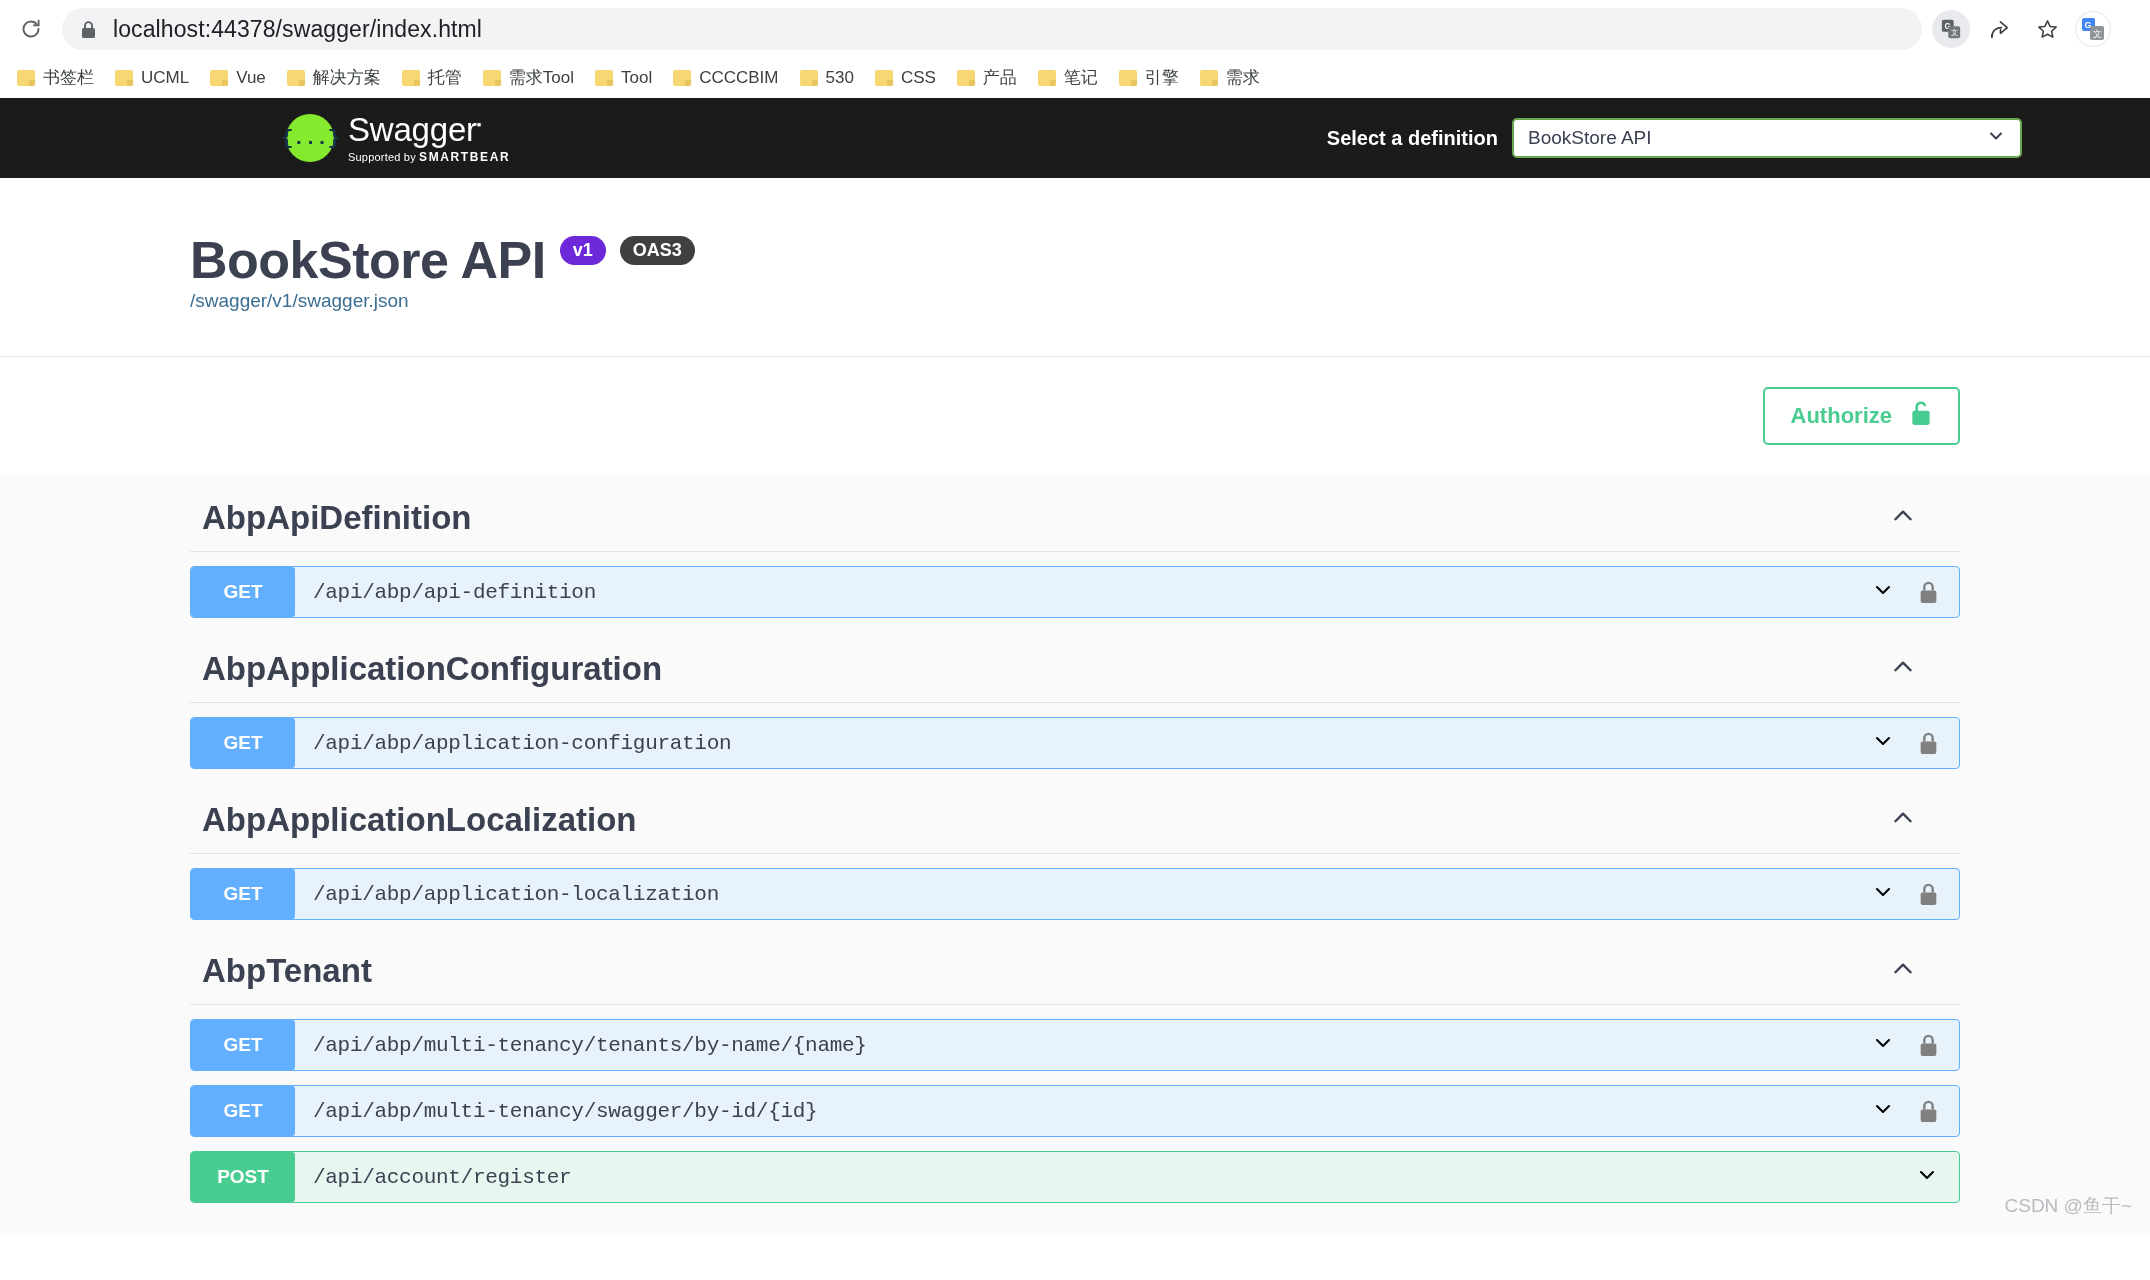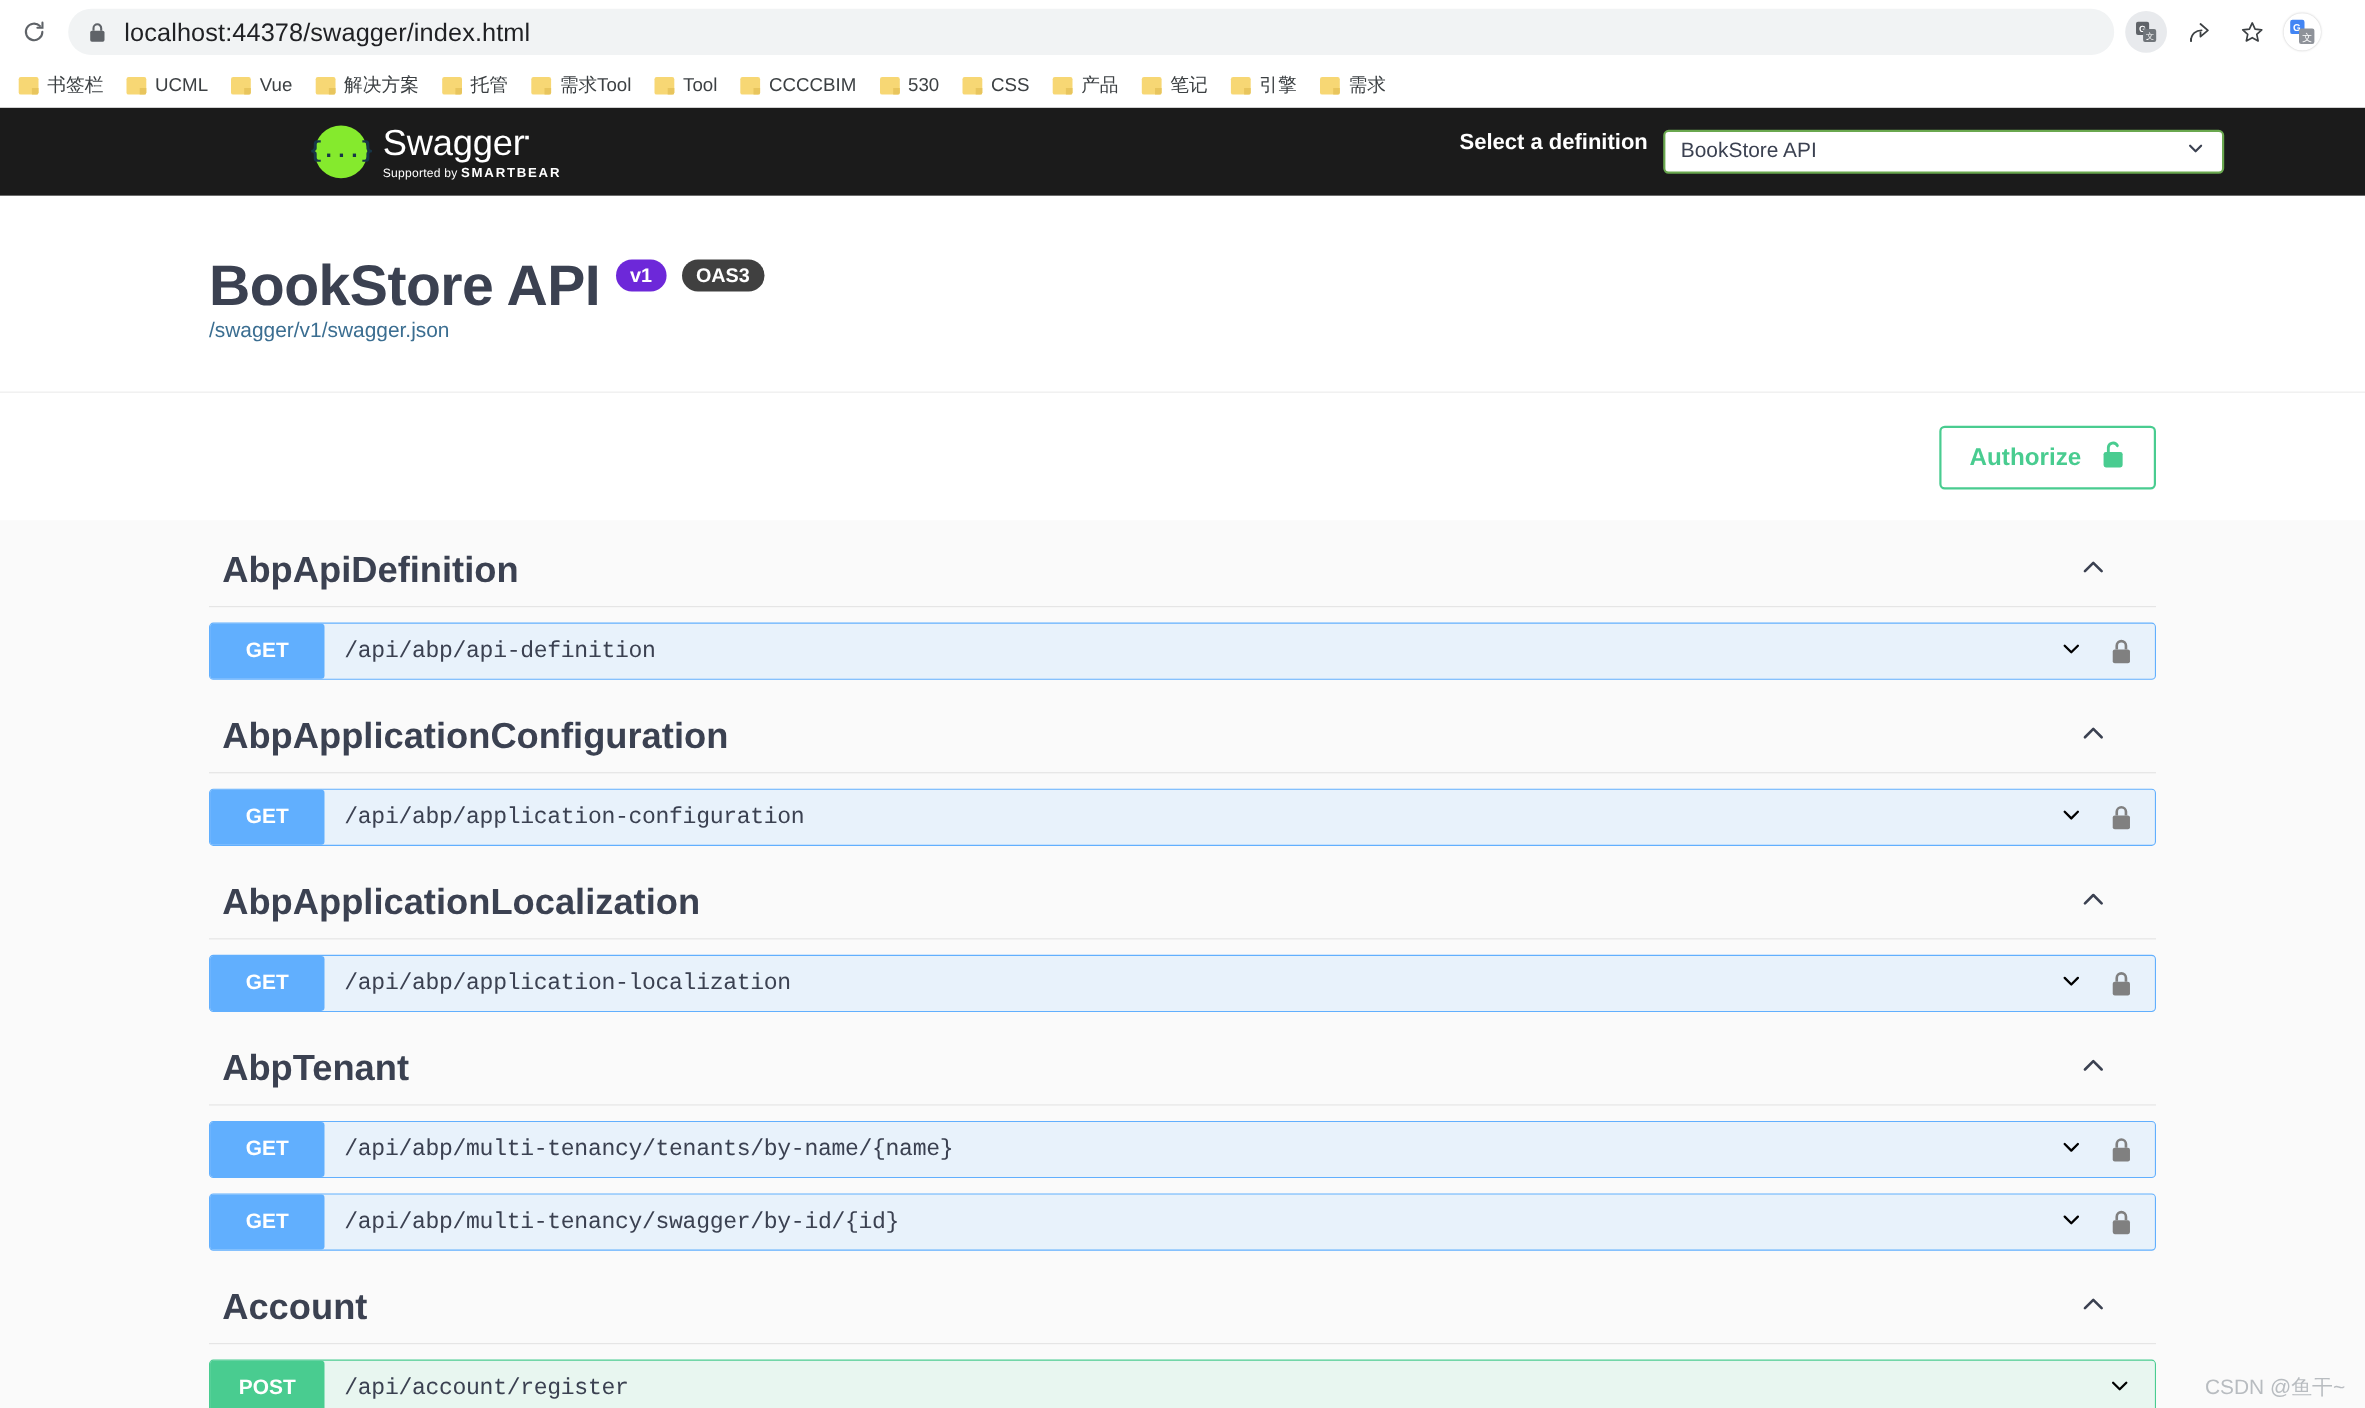--- a/index.html
+++ b/index.html
@@ -124,21 +124,21 @@
   }
   .logo-name .tm { font-size: 13px; vertical-align: super; }
   .logo-sub {
     font-size: 11px; color: #ffffff;
     margin-top: 5px;
     letter-spacing: 0.2px;
   }
   .logo-sub b { letter-spacing: 1.6px; font-size: 12px; }
   .def-wrap {
     margin-left: auto;
-    display: flex; align-items: flex-start; gap: 14px;
+    display: flex; align-items: center; gap: 14px;
     padding-right: 90px;
   }
   .def-label {
     color: #ffffff; font-size: 20px; font-weight: bold;
   }
   .def-select {
     width: 510px; height: 40px;
     background: #ffffff;
     border: 2px solid #6aa84f;
     border-radius: 5px;
@@ -556,28 +556,20 @@
               <svg width="19" height="23" viewBox="0 0 18 22">
                 <rect x="1.5" y="9" width="15" height="12" rx="1.8" fill="#808080"></rect>
                 <path d="M5 9V5.8a4 4 0 0 1 8 0V9" stroke="#808080" stroke-width="2.3" fill="none"></path>
               </svg>
             </span>
           </div>
         </div>
       </div>
 
       <div class="tag-block">
-        <div class="tag-header">
-          <span class="tag-name">Account</span>
-          <span class="tag-chev">
-            <svg width="26" height="26" viewBox="0 0 24 24" fill="none" stroke="#3b4151" stroke-width="2.2" stroke-linecap="round" stroke-linejoin="round">
-                <path d="M5 15l7-7 7 7"></path>
-              </svg>
-          </span>
-        </div>
         <div class="op-row post">
           <div class="op-method">POST</div>
           <div class="op-path">/api/account/register</div>
           <div class="op-right">
             <span>
               <svg width="24" height="24" viewBox="0 0 24 24" fill="none" stroke="#000000" stroke-width="2.1" stroke-linecap="round" stroke-linejoin="round">
                   <path d="M6 9l6 6 6-6"></path>
                 </svg>
             </span>
           </div>

